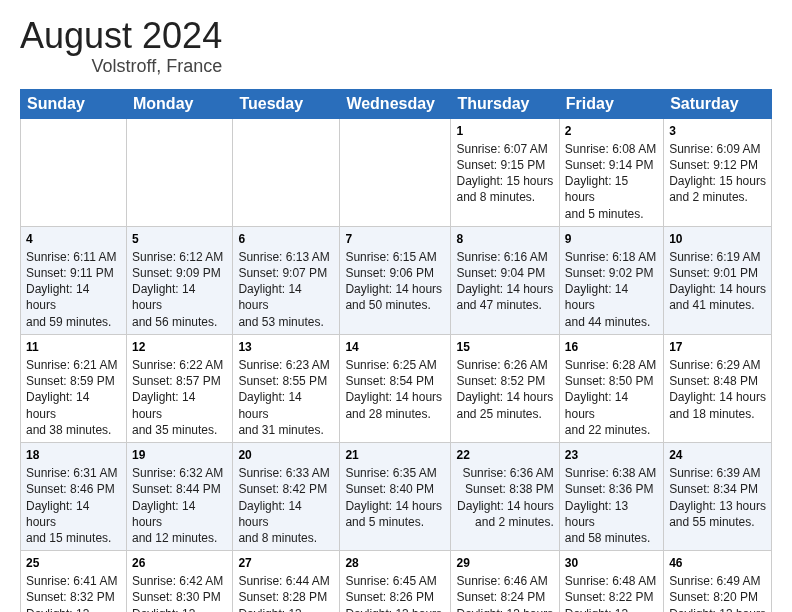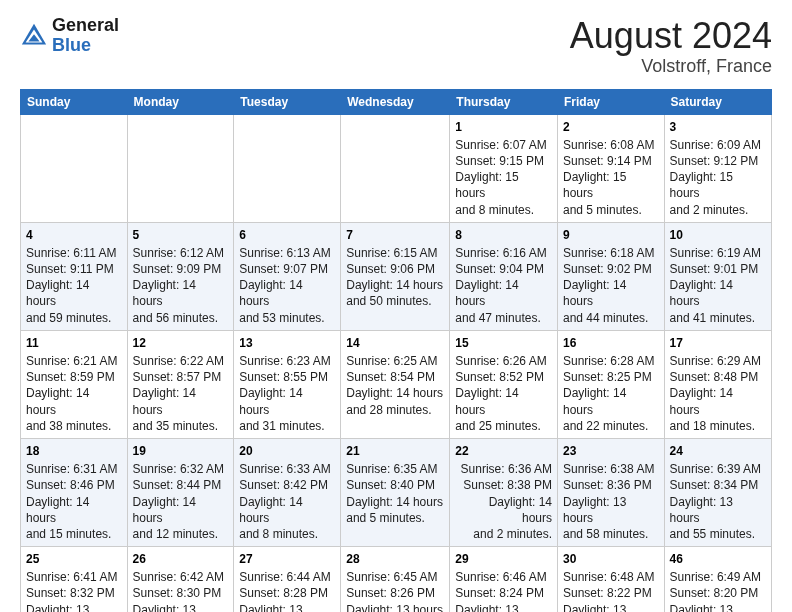--- a/index.html
+++ b/index.html
@@ -54,21 +54,21 @@
     .calendar {
       width: 100%;
       border-collapse: collapse;
       font-size: 10.5px;
     }
     .calendar th {
       background: #2a6ebb;
       color: #fff;
       text-align: left;
       padding: 5px 6px;
-      font-size: 12px;
+      font-size: 16px;
       font-weight: bold;
       border: 1px solid #2a6ebb;
     }
     .calendar td {
       border: 1px solid #ccc;
       vertical-align: top;
       padding: 4px 5px;
       height: 78px;
       width: 113px;
       background: #fff;
@@ -104,31 +104,20 @@
       background: #f0f4fa;
       border: 1px solid #ccc;
       display: inline-block;
     }
   </style>
 </head>
 <body>
 
 <div class="page">
   <div class="header">
-    <div class="logo">
-      <svg class="logo-icon" viewBox="0 0 30 30" xmlns="http://www.w3.org/2000/svg">
-        <polygon points="15,2 28,24 2,24" fill="#2a6ebb"></polygon>
-        <polygon points="15,8 24,22 6,22" fill="#fff"></polygon>
-        <polygon points="15,13 21,21 9,21" fill="#2a6ebb"></polygon>
-      </svg>
-      <div class="logo-text">
-        <span class="general">General</span>
-        <span class="blue">Blue</span>
-      </div>
-    </div>
     <div class="title-block">
       <div class="month-title">August 2024</div>
       <div class="location">Volstroff, France</div>
     </div>
   </div>
 
   <table class="calendar">
     <thead>
       <tr>
       <th>Sunday</th>
@@ -251,21 +240,21 @@
           <td>
             <span class="day-number">15</span>
             <div class="day-info" style="white-space: pre-line;">Sunrise: 6:26 AM
 Sunset: 8:52 PM
 Daylight: 14 hours
 and 25 minutes.</div>
           </td>
           <td>
             <span class="day-number">16</span>
             <div class="day-info" style="white-space: pre-line;">Sunrise: 6:28 AM
-Sunset: 8:25 PM
+Sunset: 8:50 PM
 Daylight: 14 hours
 and 22 minutes.</div>
           </td>
           <td>
             <span class="day-number">17</span>
             <div class="day-info" style="white-space: pre-line;">Sunrise: 6:29 AM
 Sunset: 8:48 PM
 Daylight: 14 hours
 and 18 minutes.</div>
           </td>

